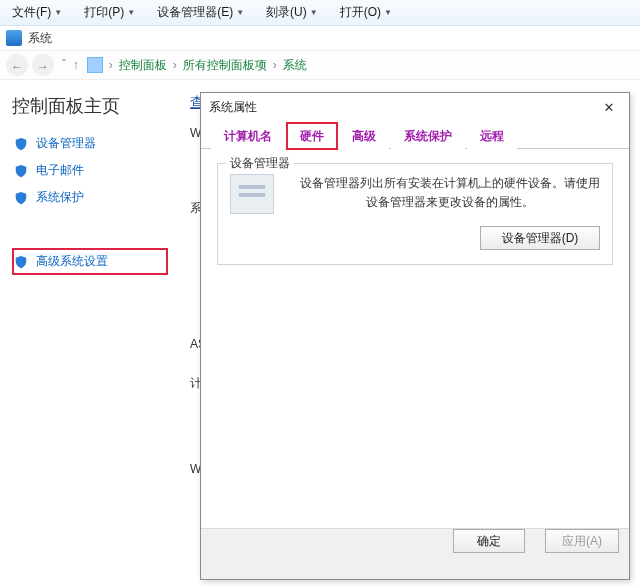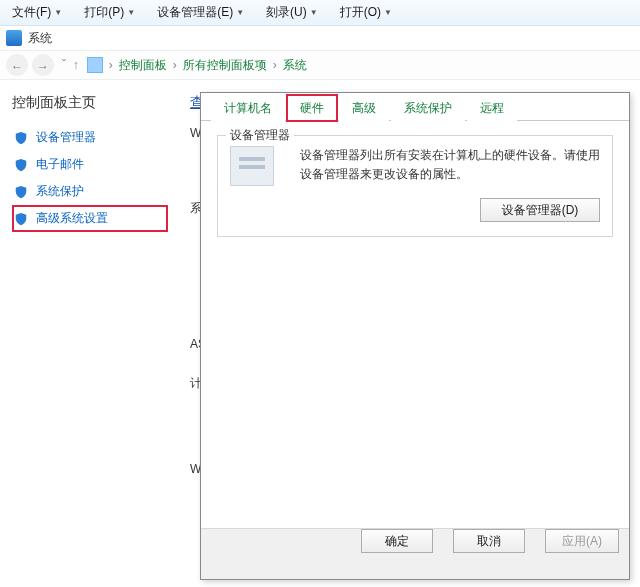--- a/index.html
+++ b/index.html
@@ -21,41 +21,41 @@
   .navbtn { width: 22px; height: 22px; border-radius: 11px; background: #f0f0f0; display: flex; align-items: center; justify-content: center; color: #777; font-size: 12px; }
   .navbtn + .navbtn { margin-left: -4px; }
   .bc { display: flex; align-items: center; gap: 6px; }
   .bc .crumb { color: #15803d; }
   .bc .sep { color: #888; }
   .bc .cp-icon { width: 16px; height: 16px; background: #9fd0ff; border: 1px solid #6fb7f0; }
 
   
   .content { display: flex; height: calc(587px - 26px - 24px - 30px); }
   .sidebar { width: 180px; padding: 14px 12px; }
-  .sidebar h4 { margin: 0 0 12px 0; font-weight: normal; color: #333; font-size: 14px; }
+  .sidebar h4 { margin: 0 0 12px 0; font-weight: normal; color: #333; font-size: 18px; }
   .sidelink { display: flex; align-items: center; gap: 8px; padding: 5px 2px; color: #0a63c0; cursor: pointer; }
   .sidelink .shield { width: 14px; height: 16px; }
-  .sidelink.hl { border: 2px solid #d24; padding: 3px 0; }
+  .sidelink.hl { border: 2px solid #d24; padding: 3px 0; margin-top: 37px; }
   .mainpane { flex: 1; padding: 14px 10px; }
   .mainpane h3 { margin: 0 0 14px 0; font-weight: normal; color: #1451a6; text-decoration: underline; font-size: 14px; }
   .mainpane .letter { color: #333; margin: 0 0 24px 0; }
 
   
   .dialog { position: absolute; left: 200px; top: 92px; width: 430px; height: 488px; background: #fff; border: 1px solid #8a8a8a; box-shadow: 2px 2px 6px rgba(0,0,0,0.18); display: flex; flex-direction: column; }
   .dlg-title { height: 28px; display: flex; align-items: center; justify-content: space-between; padding: 0 8px; }
   .dlg-title .t { font-size: 12px; }
   .dlg-close { width: 24px; height: 20px; display: flex; align-items: center; justify-content: center; font-size: 13px; color: #333; }
   .tabs { display: flex; align-items: flex-end; padding: 0 10px; border-bottom: 1px solid #c8c8c8; height: 28px; }
-  .tab { padding: 4px 12px; color: #15803d; border: 1px solid transparent; border-bottom: none; margin-right: 2px; position: relative; top: 1px; background: #fff; cursor: pointer; }
+  .tab { padding: 4px 12px; color: #a21caf; border: 1px solid transparent; border-bottom: none; margin-right: 2px; position: relative; top: 1px; background: #fff; cursor: pointer; font-weight: bold; }
   .tab.active { border-color: #c8c8c8; background: #fff; }
   .tab.active.hl { outline: 2px solid #d24; outline-offset: -1px; }
   .dlg-body { flex: 1; padding: 14px 16px 8px 16px; overflow: hidden; }
   .group { border: 1px solid #d4d4d4; padding: 10px 12px 14px 12px; margin-bottom: 18px; position: relative; }
   .group .legend { position: absolute; top: -9px; left: 8px; background: #fff; padding: 0 4px; color: #333; }
-  .group .row { display: flex; gap: 26px; }
+  .group .row { display: flex; gap: 26px; text-align: center; }
   .group .desc { color: #333; line-height: 1.6; }
   .group .btnrow { display: flex; justify-content: flex-end; margin-top: 12px; }
   .winbtn { min-width: 120px; height: 24px; border: 1px solid #adadad; background: linear-gradient(#fdfdfd,#ececec); display: inline-flex; align-items: center; justify-content: center; padding: 0 16px; cursor: pointer; }
   .winbtn.hl { outline: 2px solid #d24; outline-offset: 2px; }
   .devmgr-icon { width: 44px; height: 40px; background: #e9eef3; border: 1px solid #c8d2dc; position: relative; flex: 0 0 44px; }
   .devmgr-icon::after { content: ""; position: absolute; left: 8px; right: 8px; top: 10px; height: 4px; background: #b6c4d2; box-shadow: 0 8px 0 #b6c4d2; }
   .devinst-icon { width: 44px; height: 40px; background: #fafdf8; border: 1px solid #cfe0c7; position: relative; flex: 0 0 44px; }
   .devinst-icon::before { content: "✔"; position: absolute; left: 6px; top: 3px; color: #5aa84e; font-size: 10px; text-shadow: 0 12px 0 #5aa84e, 0 24px 0 #5aa84e; }
   .dlg-footer { height: 51px; background: #f0f0f0; border-top: 1px solid #d9d9d9; display: flex; align-items: flex-start; justify-content: flex-end; gap: 20px; padding: 0 10px; }
   .dlg-footer .winbtn { min-width: 72px; }
@@ -141,20 +141,24 @@
     <h3>查</h3>
     <p class="letter">W</p>
     <p class="letter" style="margin-top:60px">系</p>
     <p class="letter" style="margin-top:120px">AS</p>
     <p class="letter" style="margin-top:24px">计</p>
     <p class="letter" style="margin-top:70px">W</p>
   </div>
 </div>
 
 <div class="dialog">
+  <div class="dlg-title">
+    <span class="t">系统属性</span>
+    <div class="dlg-close">✕</div>
+  </div>
   <div class="tabs">
     <div class="tab">计算机名</div>
     <div class="tab active hl">硬件</div>
     <div class="tab">高级</div>
     <div class="tab">系统保护</div>
     <div class="tab">远程</div>
   </div>
   <div class="dlg-body">
 
     <div class="group">
@@ -165,16 +169,15 @@
       </div>
       <div class="btnrow">
         <div class="winbtn">设备管理器(D)</div>
       </div>
     </div>
 
 
   </div>
   <div class="dlg-footer">
     <div class="winbtn">确定</div>
-    <div class="winbtn">取消</div>
     <div class="winbtn disabled">应用(A)</div>
   </div>
 </div>
 
 </body></html>

